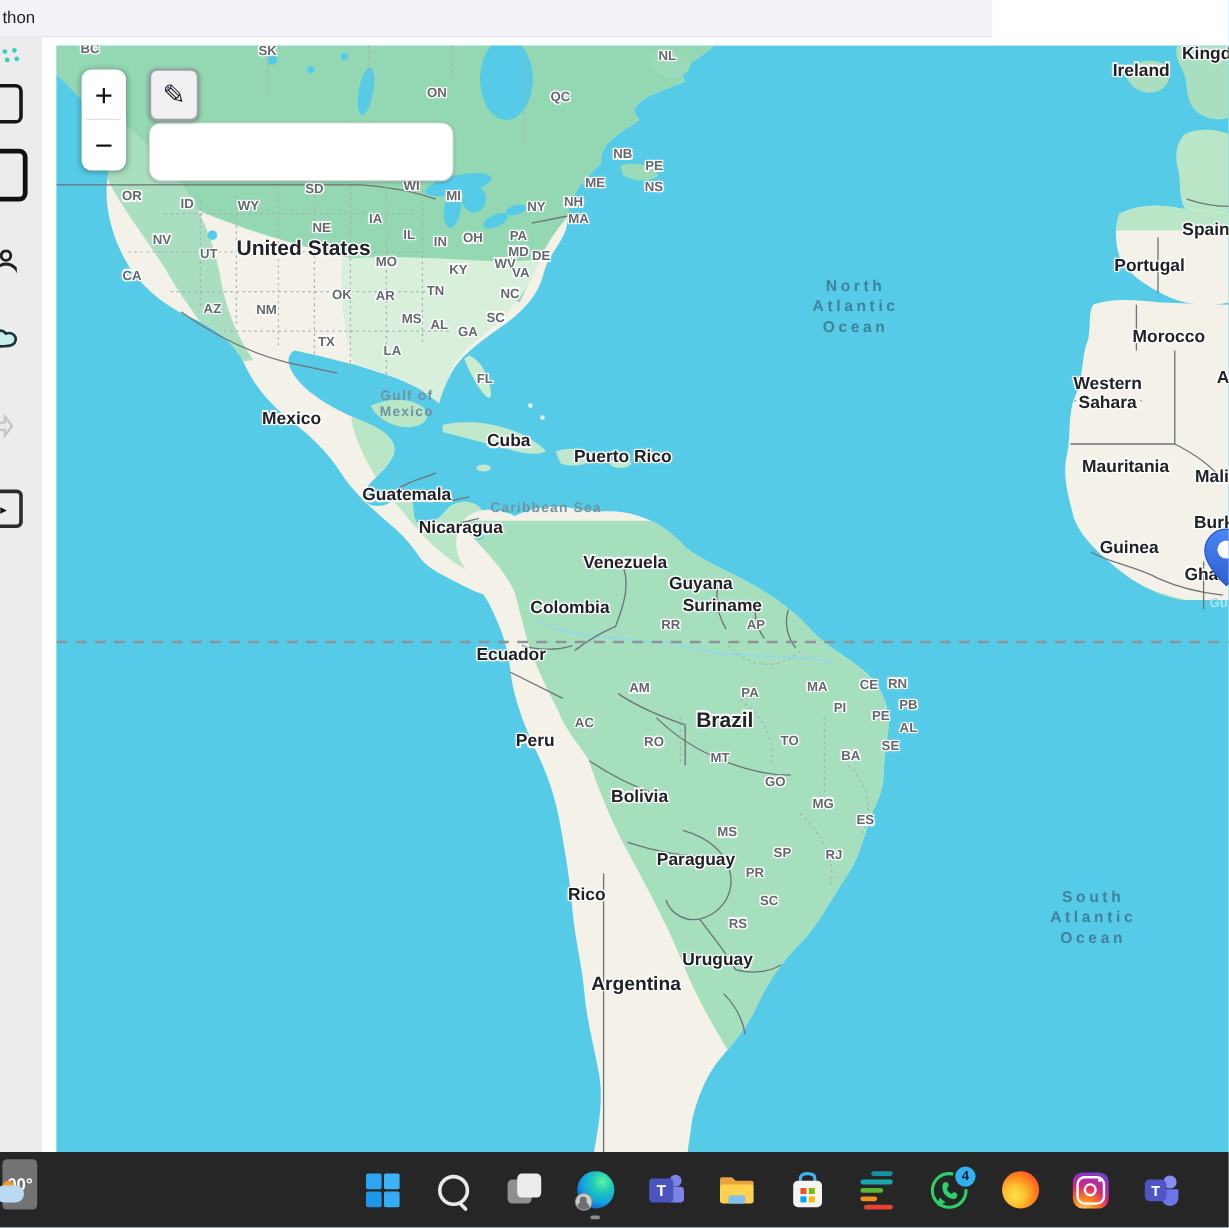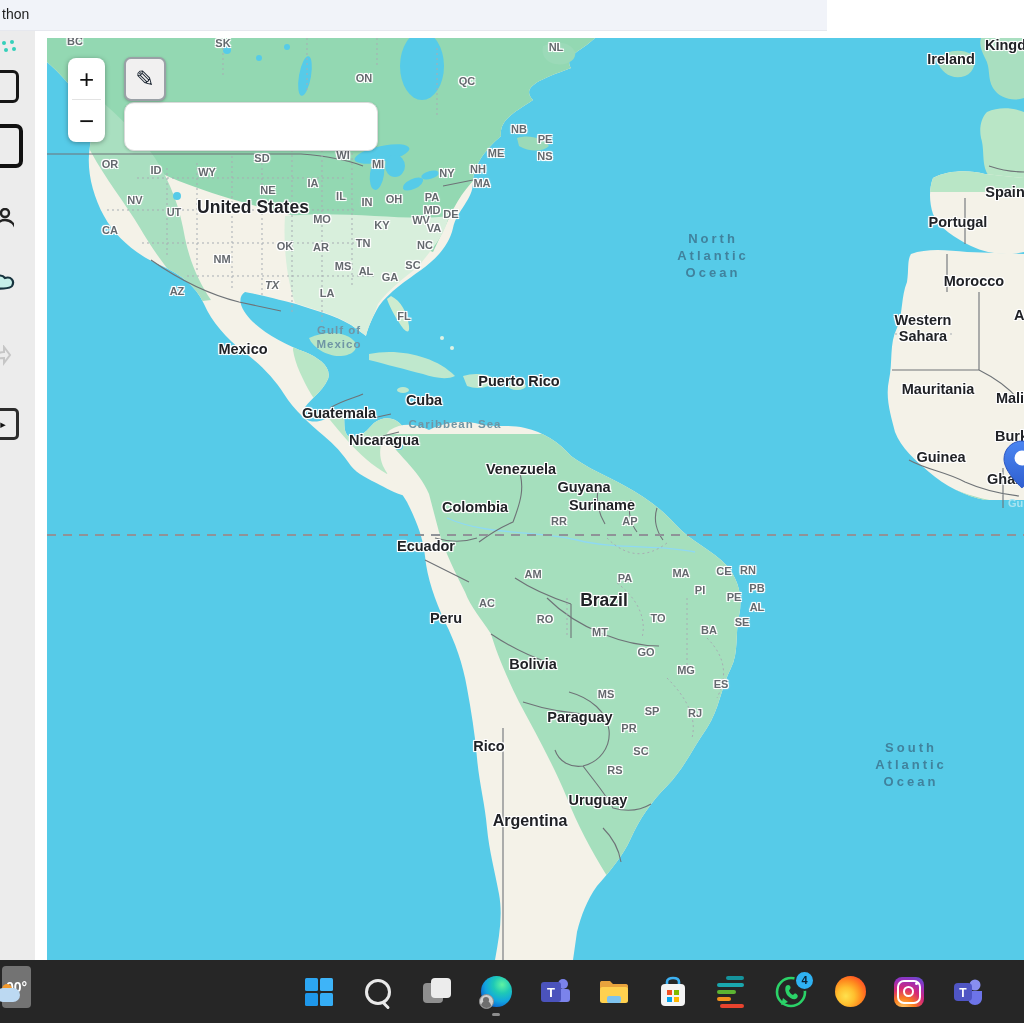--- a/index.html
+++ b/index.html
@@ -228,21 +228,21 @@
       <path d="M560 500 C580 520 600 520 620 505 M520 560 V600 M570 545 C590 560 600 580 595 600 M640 560 V640 M660 600 C680 620 680 640 670 660 M620 640 C640 660 650 680 645 700"></path>
       <path d="M848 296 H906"></path>
     </g>
 
     <path d="M0 497 H977" fill="none" stroke="#8f9398" stroke-width="2" stroke-dasharray="9,7"></path>
   </svg>
 
   <div id="labels">
       <div class="lbl country lg" style="left: 206px; top: 169px;">United States</div>
       <div class="lbl country" style="left: 196px; top: 311px;">Mexico</div>
-      <div class="lbl country" style="left: 377px; top: 330px; margin-top: 32px;">Cuba</div>
+      <div class="lbl country" style="left: 377px; top: 330px;">Cuba</div>
       <div class="lbl country" style="left: 472px; top: 343px;">Puerto Rico</div>
       <div class="lbl country" style="left: 292px; top: 375px;">Guatemala</div>
       <div class="lbl country" style="left: 337px; top: 402px;">Nicaragua</div>
       <div class="lbl country" style="left: 474px; top: 431px;">Venezuela</div>
       <div class="lbl country" style="left: 537px; top: 449px;">Guyana</div>
       <div class="lbl country" style="left: 555px; top: 467px;">Suriname</div>
       <div class="lbl country" style="left: 428px; top: 469px;">Colombia</div>
       <div class="lbl country" style="left: 379px; top: 508px; text-align: right;">Ecuador</div>
       <div class="lbl country lg" style="left: 557px; top: 562px;">Brazil</div>
       <div class="lbl country" style="left: 399px; top: 580px;">Peru</div>
@@ -295,27 +295,27 @@
       <div class="lbl state" style="left: 127px; top: 174px;">UT</div>
       <div class="lbl state" style="left: 275px; top: 181px;">MO</div>
       <div class="lbl state" style="left: 335px; top: 187px;">KY</div>
       <div class="lbl state" style="left: 362px; top: 182px; padding-left: 24px;">WV</div>
       <div class="lbl state" style="left: 387px; top: 190px;">VA</div>
       <div class="lbl state" style="left: 63px; top: 192px;">CA</div>
       <div class="lbl state" style="left: 238px; top: 208px;">OK</div>
       <div class="lbl state" style="left: 274px; top: 209px;">AR</div>
       <div class="lbl state" style="left: 316px; top: 205px;">TN</div>
       <div class="lbl state" style="left: 378px; top: 207px;">NC</div>
-      <div class="lbl state" style="left: 130px; top: 220px; margin-top: 33px;">AZ</div>
+      <div class="lbl state" style="left: 130px; top: 220px;">AZ</div>
       <div class="lbl state" style="left: 175px; top: 221px;">NM</div>
       <div class="lbl state" style="left: 296px; top: 228px;">MS</div>
       <div class="lbl state" style="left: 319px; top: 233px;">AL</div>
       <div class="lbl state" style="left: 366px; top: 227px;">SC</div>
       <div class="lbl state" style="left: 343px; top: 239px;">GA</div>
-      <div class="lbl state" style="left: 225px; top: 247px; font-style: italic;">TX</div>
+      <div class="lbl state" style="left: 225px; top: 247px;">TX</div>
       <div class="lbl state" style="left: 280px; top: 255px;">LA</div>
       <div class="lbl state" style="left: 357px; top: 278px;">FL</div>
       <div class="lbl state" style="left: 512px; top: 483px;">RR</div>
       <div class="lbl state" style="left: 583px; top: 483px;">AP</div>
       <div class="lbl state" style="left: 486px; top: 536px;">AM</div>
       <div class="lbl state" style="left: 578px; top: 540px;">PA</div>
       <div class="lbl state" style="left: 634px; top: 535px;">MA</div>
       <div class="lbl state" style="left: 677px; top: 533px;">CE</div>
       <div class="lbl state" style="left: 701px; top: 532px;">RN</div>
       <div class="lbl state" style="left: 653px; top: 552px;">PI</div>

